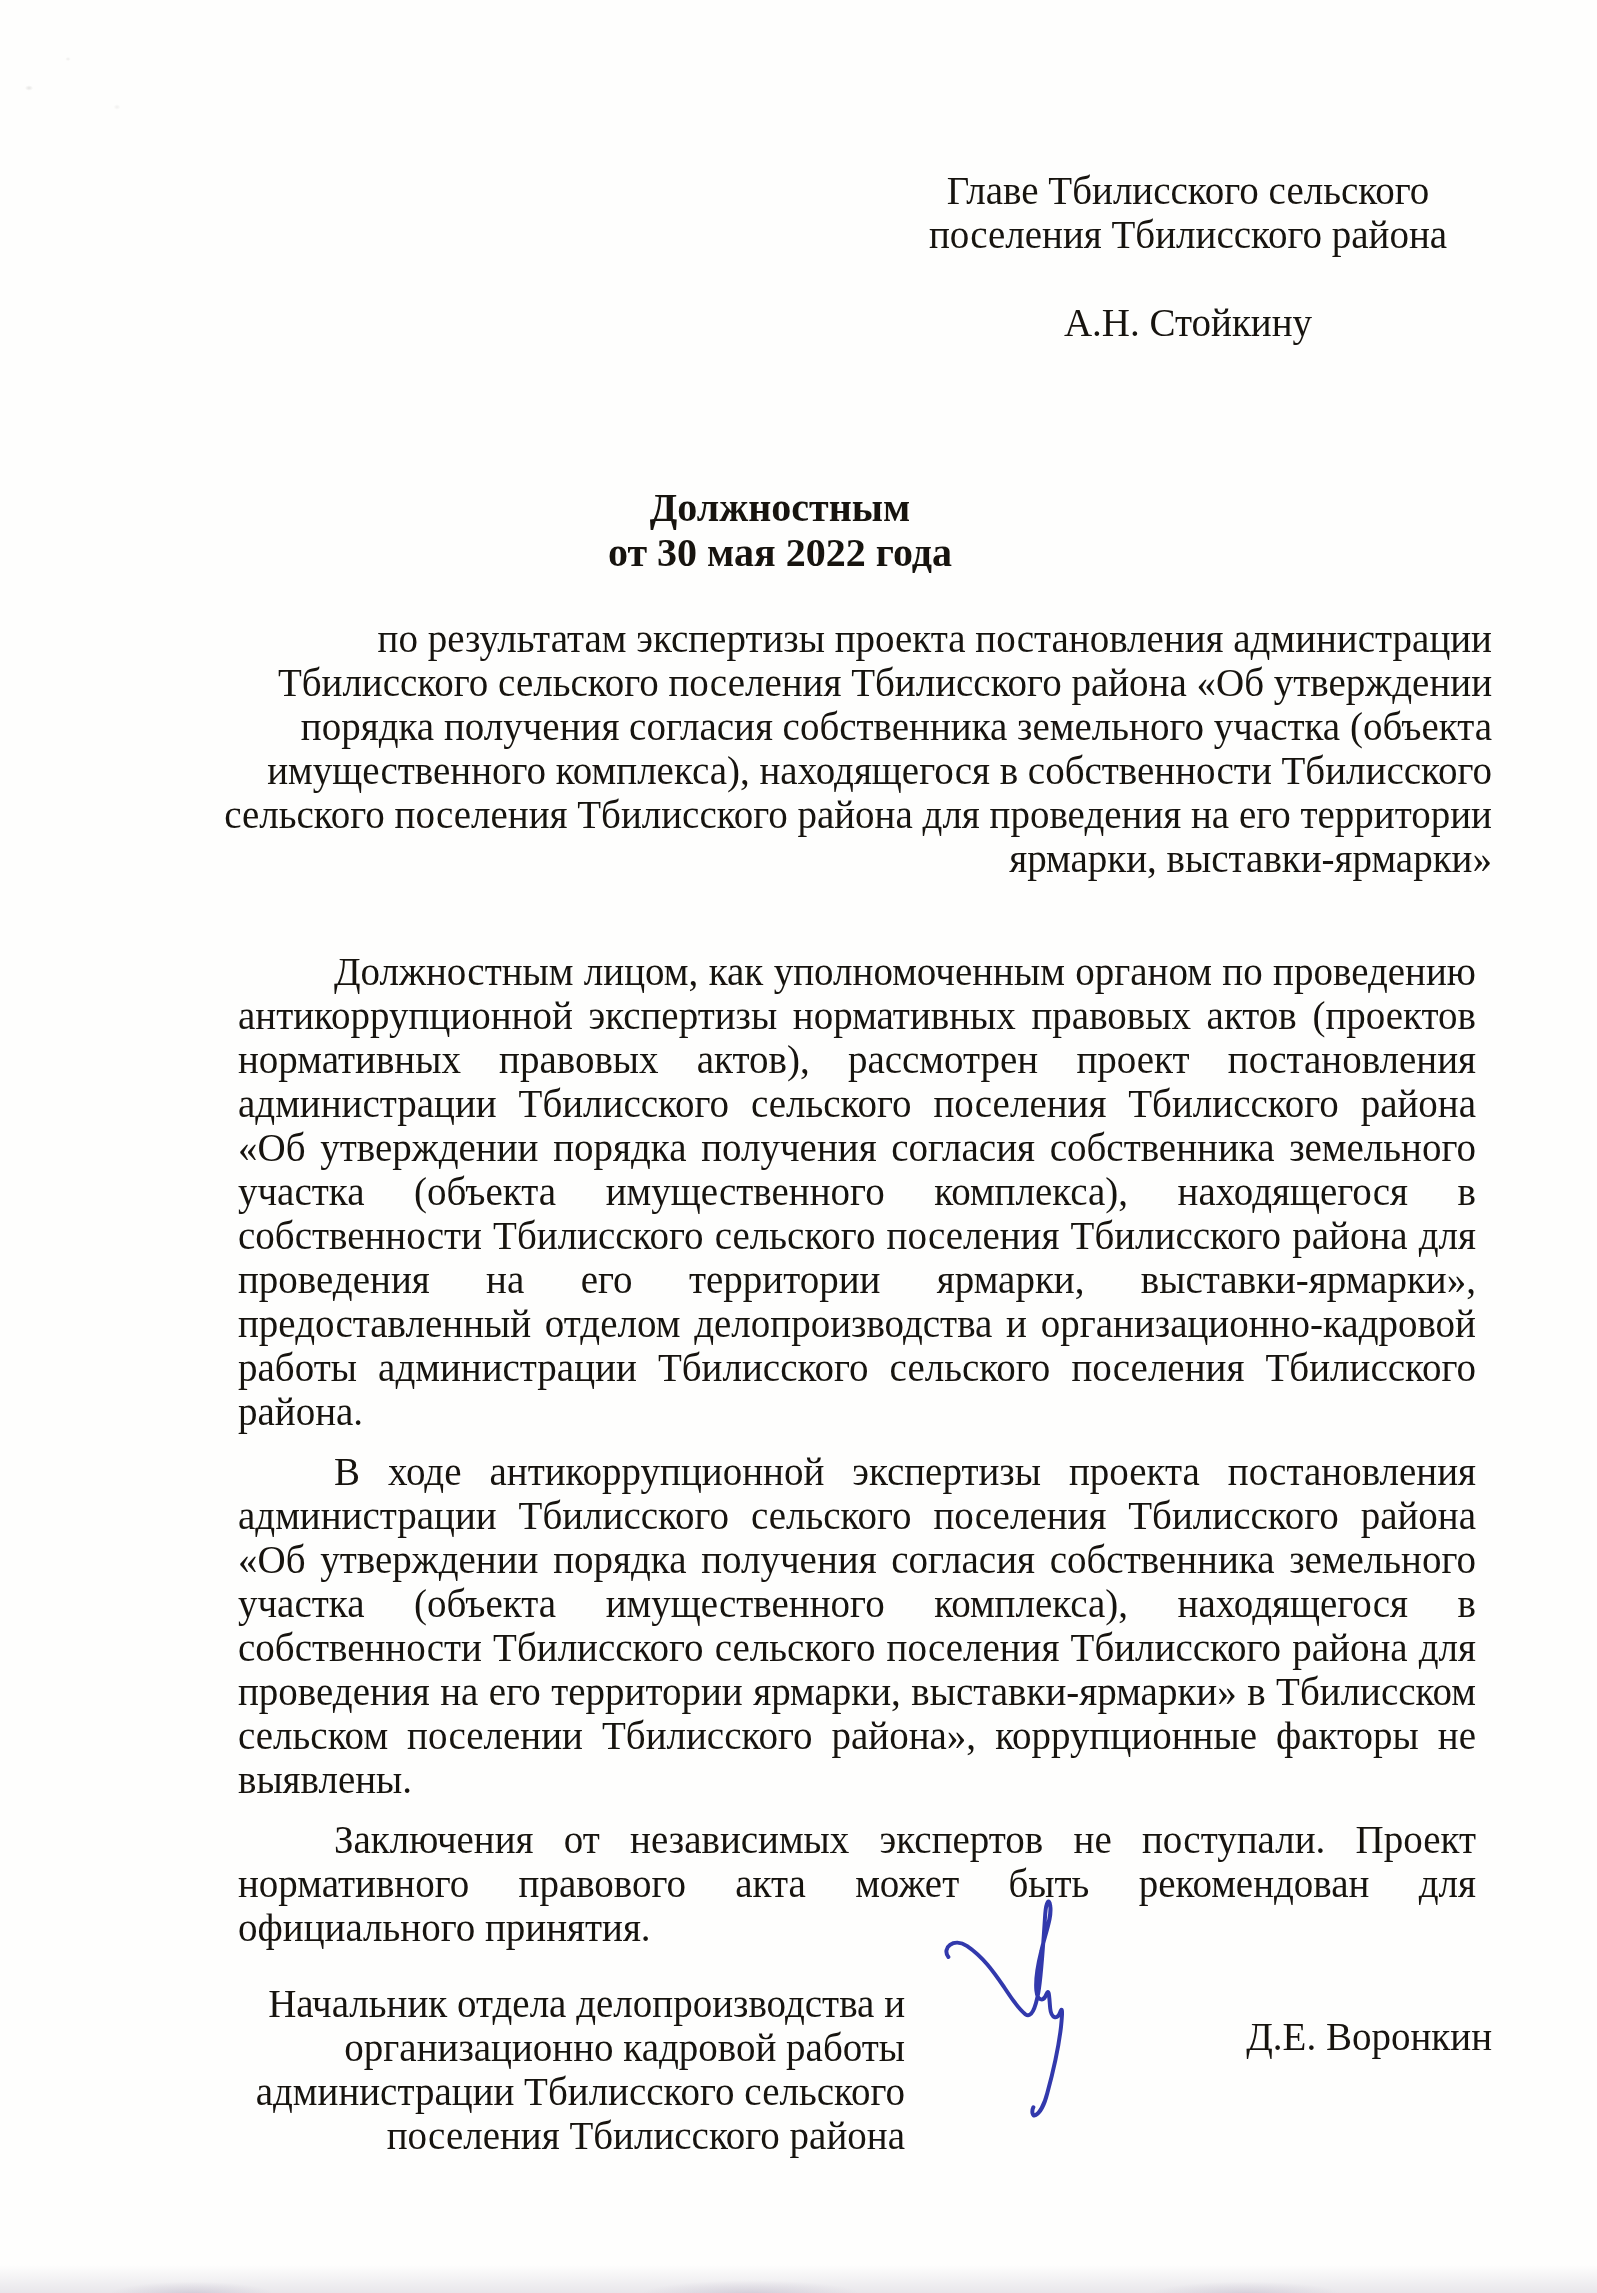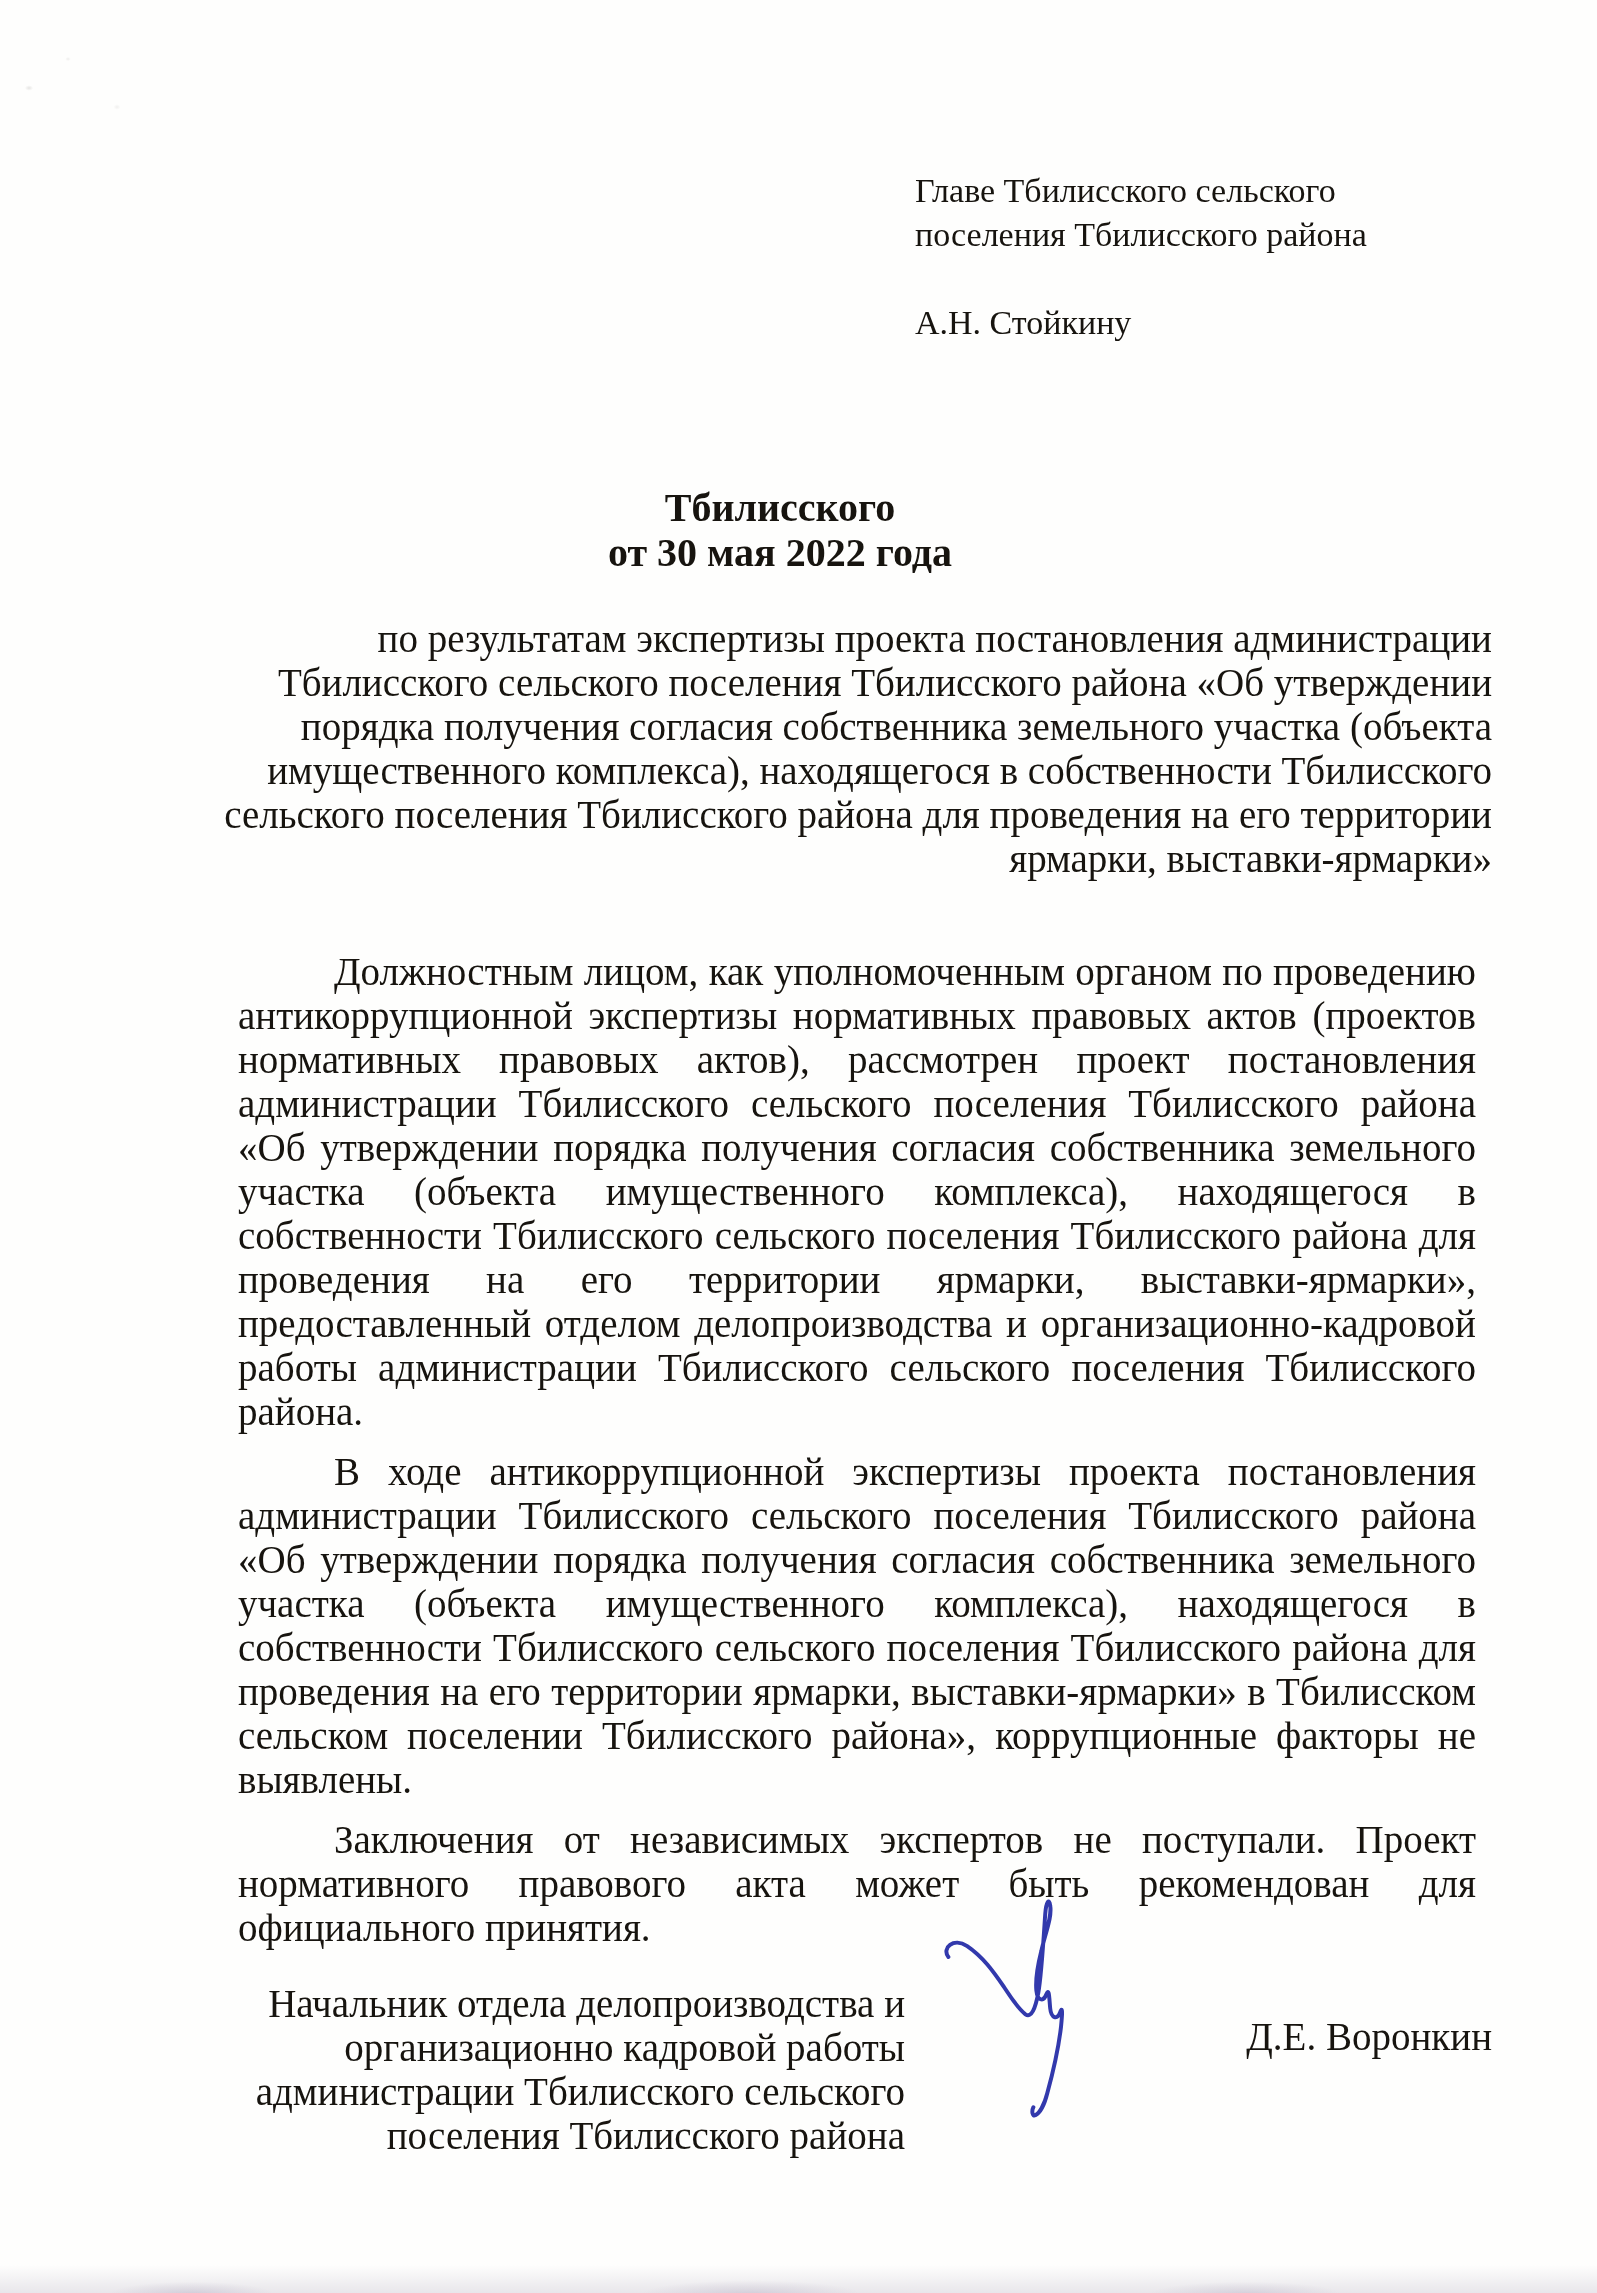--- a/index.html
+++ b/index.html
@@ -26,22 +26,23 @@
       radial-gradient(5.9px 3.9px at 29px 88px, rgba(120,115,110,0.18), transparent 70%),
       radial-gradient(3.9px 2.9px at 68px 59px, rgba(120,115,110,0.12), transparent 70%),
       radial-gradient(4.9px 3.9px at 117px 107px, rgba(120,115,110,0.10), transparent 70%);
     pointer-events: none;
   }
   .recipient {
     position: absolute;
     left: 915px;
     top: 169px;
     width: 546px;
-    font-size: 34px;
+    font-size: 39px;
     line-height: 44px;
+    text-align: center;
   }
   .recipient .name {
     margin-top: 44px;
   }
   .doc-title {
     position: absolute;
     left: 0;
     top: 485px;
     width: 1560px;
     text-align: center;
@@ -116,21 +117,21 @@
 
 <div class="page">
 
   <div class="recipient">
     <div>Главе Тбилисского сельского</div>
     <div>поселения Тбилисского района</div>
     <div class="name">А.Н. Стойкину</div>
   </div>
 
   <div class="doc-title">
-    <div>Тбилисского</div>
+    <div>Должностным</div>
     <div>от 30 мая 2022 года</div>
   </div>
 
   <div class="doc-subject">по результатам экспертизы проекта постановления администрации Тбилисского сельского поселения Тбилисского района «Об утверждении порядка получения согласия собственника земельного участка (объекта имущественного комплекса), находящегося в собственности Тбилисского сельского поселения Тбилисского района для проведения на его территории ярмарки, выставки-ярмарки»</div>
 
   <div class="doc-body">
     <p>Должностным лицом, как уполномоченным органом по проведению антикоррупционной экспертизы нормативных правовых актов (проектов нормативных правовых актов), рассмотрен проект постановления администрации Тбилисского сельского поселения Тбилисского района «Об утверждении порядка получения согласия собственника земельного участка (объекта имущественного комплекса), находящегося в собственности Тбилисского сельского поселения Тбилисского района для проведения на его территории ярмарки, выставки-ярмарки», предоставленный отделом делопроизводства и организационно-кадровой работы администрации Тбилисского сельского поселения Тбилисского района.</p>
     <p>В ходе антикоррупционной экспертизы проекта постановления администрации Тбилисского сельского поселения Тбилисского района «Об утверждении порядка получения согласия собственника земельного участка (объекта имущественного комплекса), находящегося в собственности Тбилисского сельского поселения Тбилисского района для проведения на его территории ярмарки, выставки-ярмарки» в Тбилисском сельском поселении Тбилисского района», коррупционные факторы не выявлены.</p>
     <p>Заключения от независимых экспертов не поступали. Проект нормативного правового акта может быть рекомендован для официального принятия.</p>
   </div>

